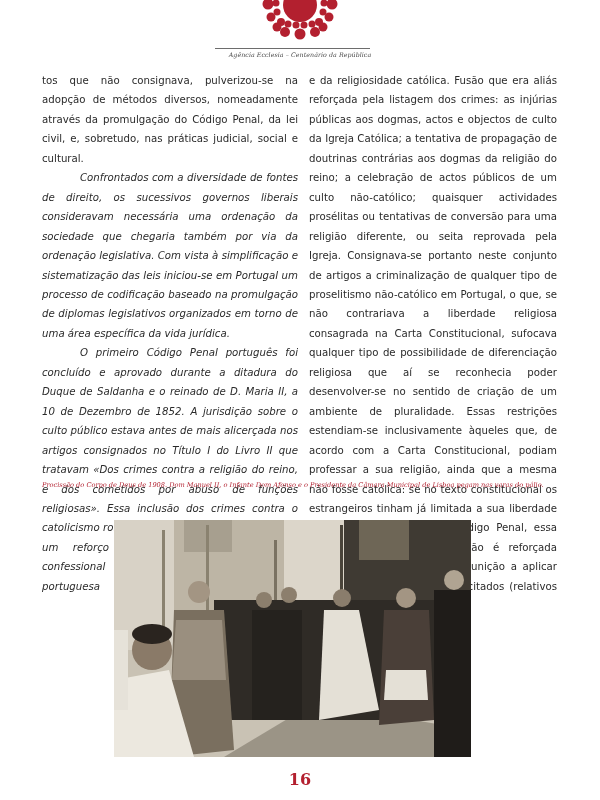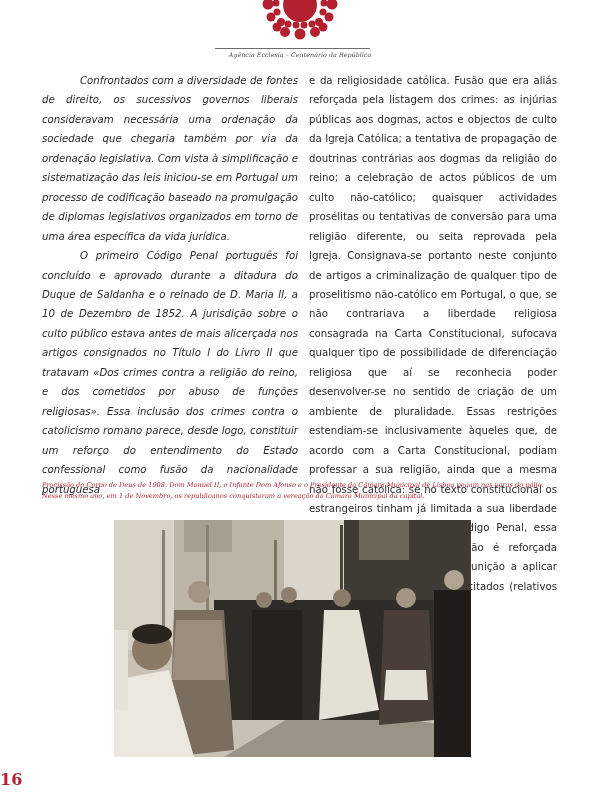--- a/index.html
+++ b/index.html
@@ -23,21 +23,21 @@
     position: absolute; left: 42px; top: 480px; width: 520px;
     font-family: "DejaVu Serif", serif; font-style: italic; font-size: 6.6px; line-height: 11px;
     color: #b32433;
   }
   .caption p { margin: 0; white-space: nowrap; }
   .photo {
     position: absolute; left: 114px; top: 520px; width: 357px; height: 237px; overflow: hidden;
     background: linear-gradient(180deg, #cfc9bd 0%, #bab2a3 40%, #6a645a 75%, #8a8478 100%);
   }
   .page-number {
-    position: absolute; left: 0; width: 600px; top: 770px; 
+    position: absolute; left: 0; width: 600px; top: 770px; text-align: center;
     font-family: "DejaVu Serif", serif; font-weight: bold; font-size: 16px; color: #b3202f;
   }
 </style>
 </head>
 <body>
 
 <div class="logo">
   <svg width="90" height="44" viewBox="0 0 90 44" xmlns="http://www.w3.org/2000/svg">
     <g fill="#b3202f">
       <circle cx="45" cy="5" r="17"></circle>
@@ -60,31 +60,31 @@
       <circle cx="30" cy="32" r="5"></circle>
       <circle cx="60" cy="32" r="5"></circle>
       <circle cx="45" cy="34" r="5.5"></circle>
     </g>
   </svg>
 </div>
 <div class="header-rule"></div>
 <div class="running-head">Agência Ecclesia – Centenário da República</div>
 
 <div class="col col-left">
+  <p>tos que não consignava, pulverizou-se na adopção de métodos diversos, nomeadamente através da promulgação do Código Penal, da lei civil, e, sobretudo, nas práticas judicial, social e cultural.</p>
   <p class="indent">Confrontados com a diversidade de fontes de direito, os sucessivos governos liberais consideravam necessária uma ordenação da sociedade que chegaria também por via da ordenação legislativa. Com vista à simplificação e sistematização das leis iniciou-se em Portugal um processo de codificação baseado na promulgação de diplomas legislativos organizados em torno de uma área específica da vida jurídica.</p>
   <p class="indent">O primeiro Código Penal português foi concluído e aprovado durante a ditadura do Duque de Saldanha e o reinado de D. Maria II, a 10 de Dezembro de 1852. A jurisdição sobre o culto público estava antes de mais alicerçada nos artigos consignados no Título I do Livro II que tratavam «Dos crimes contra a religião do reino, e dos cometidos por abuso de funções religiosas». Essa inclusão dos crimes contra o catolicismo romano parece, desde logo, constituir um reforço do entendimento do Estado confessional como fusão da nacionalidade portuguesa</p>
 </div>
 
 <div class="col col-right">
   <p>e da religiosidade católica. Fusão que era aliás reforçada pela listagem dos crimes: as injúrias públicas aos dogmas, actos e objectos de culto da Igreja Católica; a tentativa de propagação de doutrinas contrárias aos dogmas da religião do reino; a celebração de actos públicos de um culto não-católico; quaisquer actividades prosélitas ou tentativas de conversão para uma religião diferente, ou seita reprovada pela Igreja. Consignava-se portanto neste conjunto de artigos a criminalização de qualquer tipo de proselitismo não-católico em Portugal, o que, se não contrariava a liberdade religiosa consagrada na Carta Constitucional, sufocava qualquer tipo de possibilidade de diferenciação religiosa que aí se reconhecia poder desenvolver-se no sentido de criação de um ambiente de pluralidade. Essas restrições estendiam-se inclusivamente àqueles que, de acordo com a Carta Constitucional, podiam professar a sua religião, ainda que a mesma não fosse católica: se no texto constitucional os estrangeiros tinham já limitada a sua liberdade à prática privada, com o Código Penal, essa obrigatoriedade de privatização é reforçada através da especificação da punição a aplicar no caso do autor dos crimes citados (relativos às injúrias,</p>
 </div>
 
 <div class="caption">
   <p>Procissão do Corpo de Deus de 1908. Dom Manuel II, o Infante Dom Afonso e o Presidente da Câmara Municipal de Lisboa pegam nas varas do pálio.</p>
-  <p>Nesse mesmo ano, em 1 de Novembro, os republicanos conquistaram a vereação da Câmara Municipal da capital.</p>
 </div>
 
 <div class="photo">
   <svg width="357" height="237" viewBox="0 0 357 237" xmlns="http://www.w3.org/2000/svg">
     <rect width="357" height="237" fill="#c9c2b4"></rect>
 
     <rect x="0" y="0" width="60" height="130" fill="#d8d2c6"></rect>
     <rect x="60" y="0" width="110" height="110" fill="#bdb5a5"></rect>
     <rect x="170" y="0" width="60" height="120" fill="#dcd6ca"></rect>
     <rect x="230" y="0" width="127" height="140" fill="#3f3a33"></rect>

